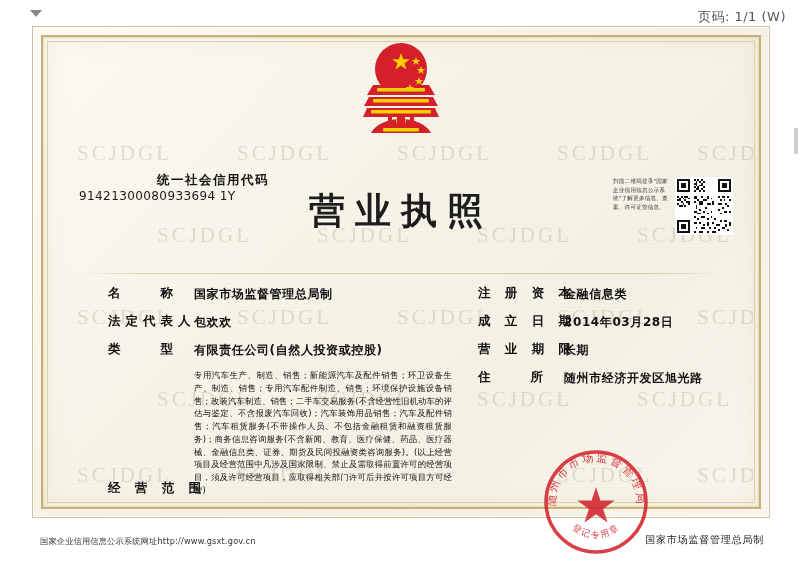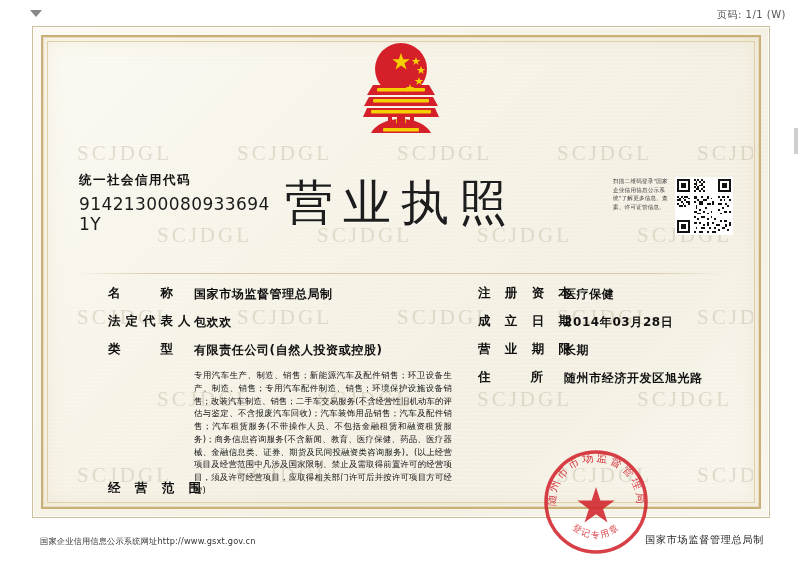--- a/index.html
+++ b/index.html
@@ -13,21 +13,21 @@
     font-family: "DejaVu Sans", sans-serif;
     position: relative;
     overflow: hidden;
   }
 
   
   .page-meta {
     position: absolute;
     top: 8px;
     right: 14px;
-    font-size: 10px;
+    font-size: 13px;
     color: #555;
     letter-spacing: 0.5px;
   }
   .corner-mark {
     position: absolute;
     top: 10px;
     left: 30px;
     width: 0; height: 0;
     border-left: 6px solid transparent;
     border-right: 6px solid transparent;
@@ -92,46 +92,46 @@
     width: 96px;
     height: 104px;
   }
   .emblem svg { display:block; }
 
   
   .title {
     position: absolute;
     left: 50%;
     transform: translateX(-50%);
-    top: 144px;
+    top: 160px;
     font-family: "DejaVu Sans", sans-serif;
-    font-size: 48px;
-    font-weight: normal;
+    font-size: 36px;
+    font-weight: bold;
     letter-spacing: 10px;
     color: #1d1d1d;
     white-space: nowrap;
     text-shadow: 0 1px 0 rgba(255,255,255,0.6);
   }
 
   
   .credit-block {
     position: absolute;
     left: 46px;
     top: 145px;
     width: 190px;
   }
   .credit-label {
     font-size: 12.5px;
     font-weight: bold;
     color: #141414;
     letter-spacing: 1.5px;
+    text-align: right;
   }
   .credit-value {
-    margin-top: 5px;
-    font-size: 17px;
+    font-size: 12px;
     color: #1a1a1a;
     letter-spacing: 0.4px;
     font-family: "DejaVu Sans", sans-serif;
   }
 
   
   .qr-block {
     position: absolute;
     right: 34px;
     top: 150px;
@@ -450,21 +450,21 @@
       </div>
       <div class="frow scope-row">
         <div class="flabel w4">经 营 范 围</div>
         <div class="scope-text">专用汽车生产、制造、销售；新能源汽车及配件销售；环卫设备生产、制造、销售；专用汽车配件制造、销售；环境保护设施设备销售；改装汽车制造、销售；二手车交易服务(不含经营性旧机动车的评估与鉴定、不含报废汽车回收)；汽车装饰用品销售；汽车及配件销售；汽车租赁服务(不带操作人员、不包括金融租赁和融资租赁服务)；商务信息咨询服务(不含新闻、教育、医疗保健、药品、医疗器械、金融信息类、证券、期货及民间投融资类咨询服务)。(以上经营项目及经营范围中凡涉及国家限制、禁止及需取得前置许可的经营项目，须及许可经营项目，应取得相关部门许可后并按许可项目方可经营)</div>
       </div>
     </div>
 
     <div class="col-right">
       <div class="frow">
         <div class="flabel w4">注 册 资 本</div>
-        <div class="fval">医疗保健</div>
+        <div class="fval">金融信息类</div>
       </div>
       <div class="frow">
         <div class="flabel w4">成 立 日 期</div>
         <div class="fval">2014年03月28日</div>
       </div>
       <div class="frow">
         <div class="flabel w4">营 业 期 限</div>
         <div class="fval">长期</div>
       </div>
       <div class="frow">

